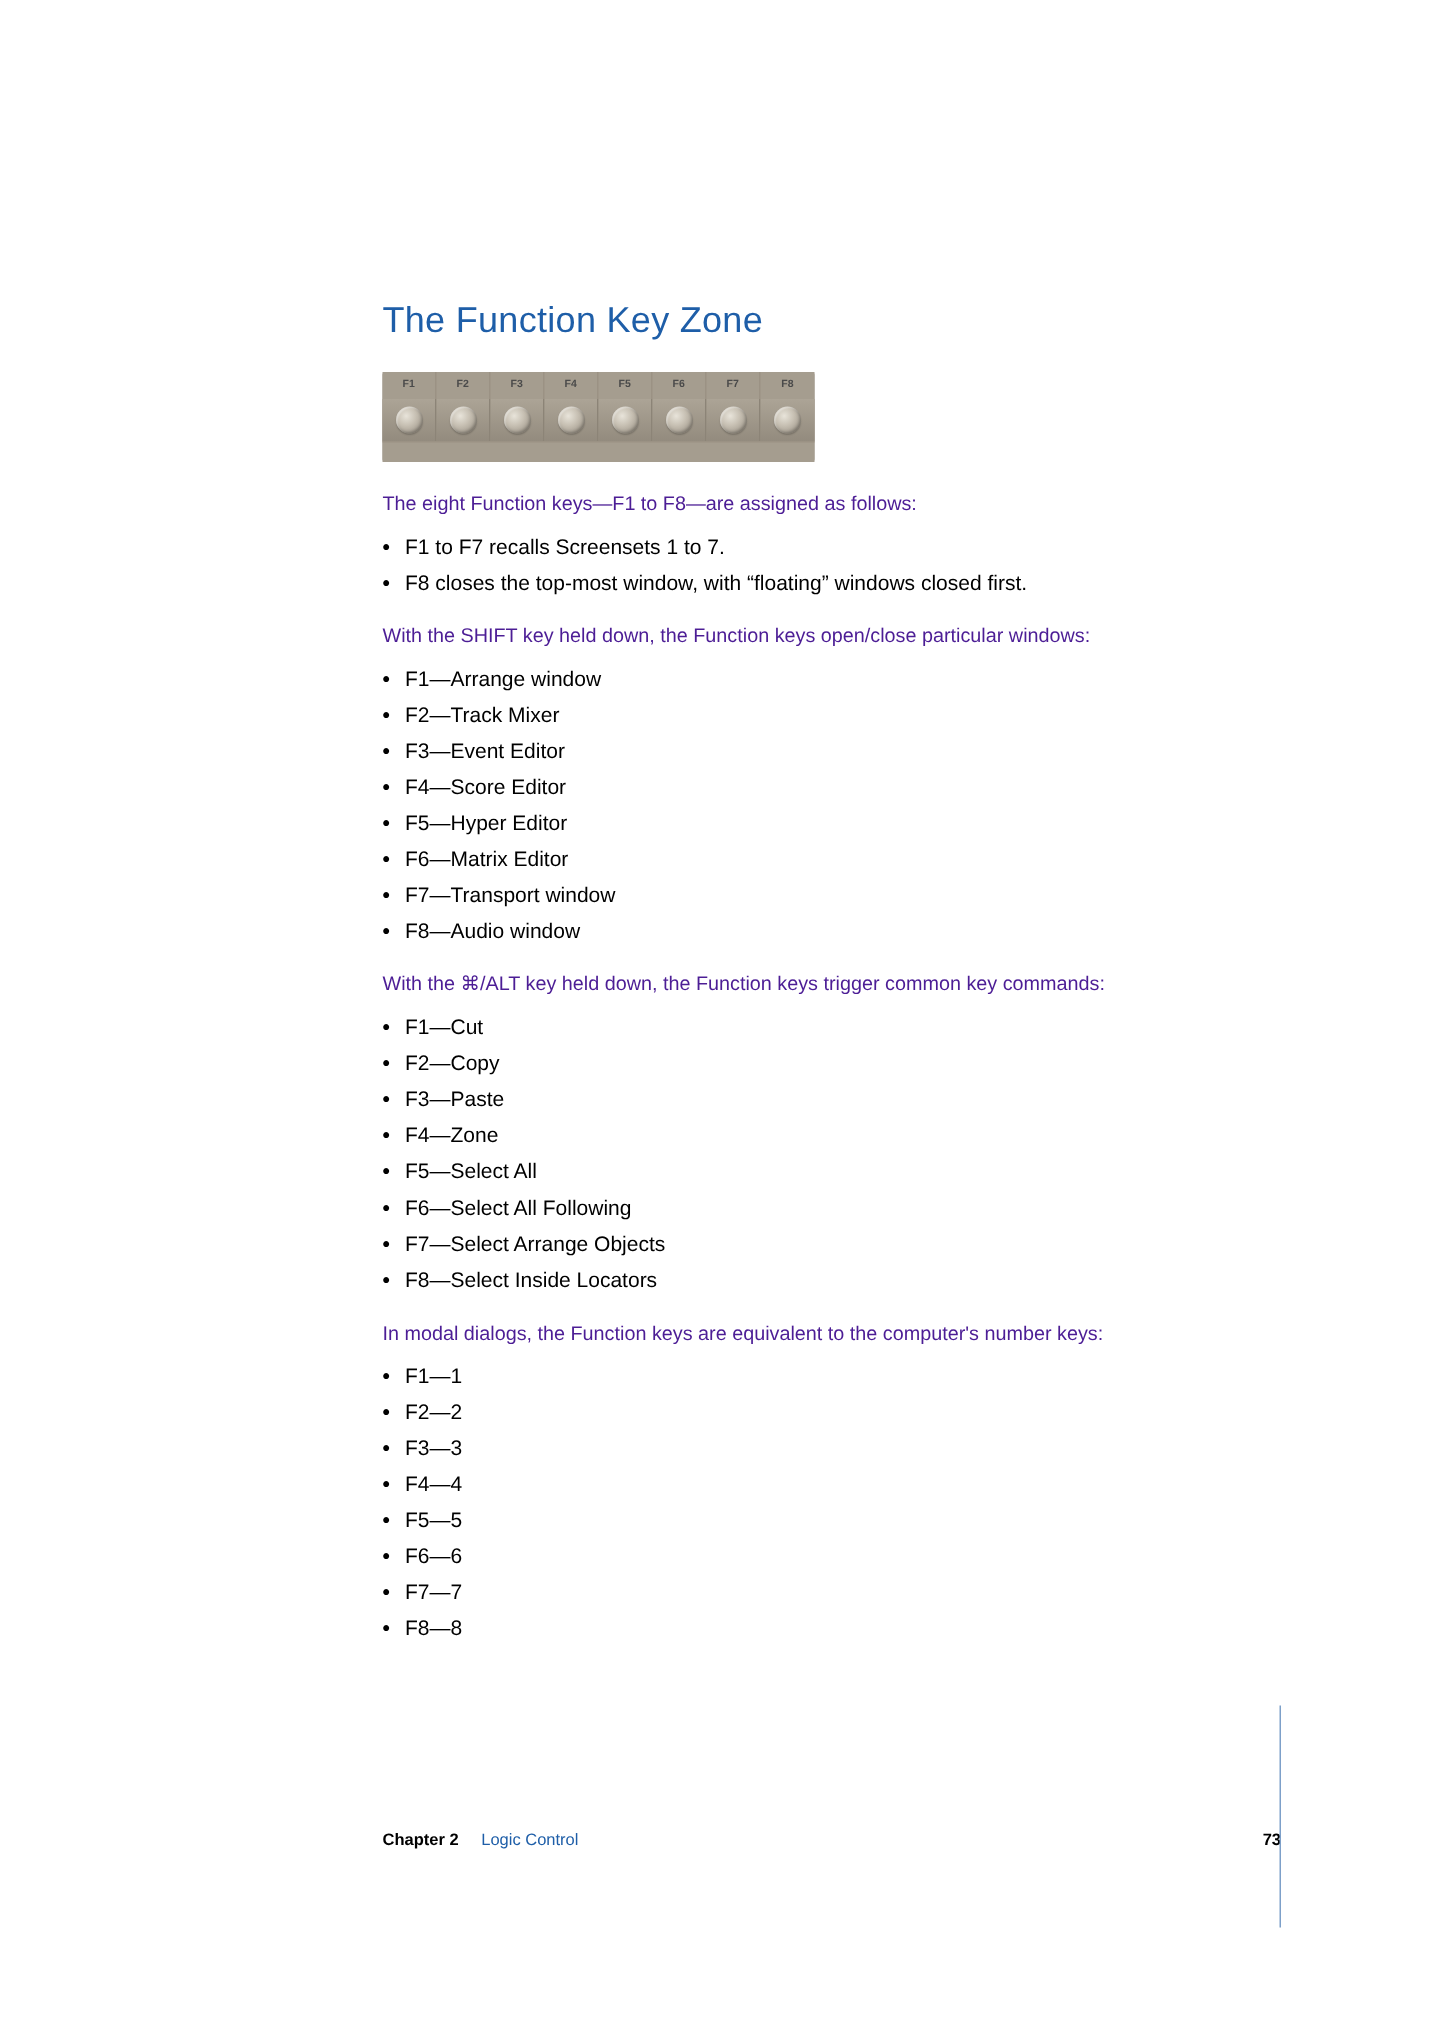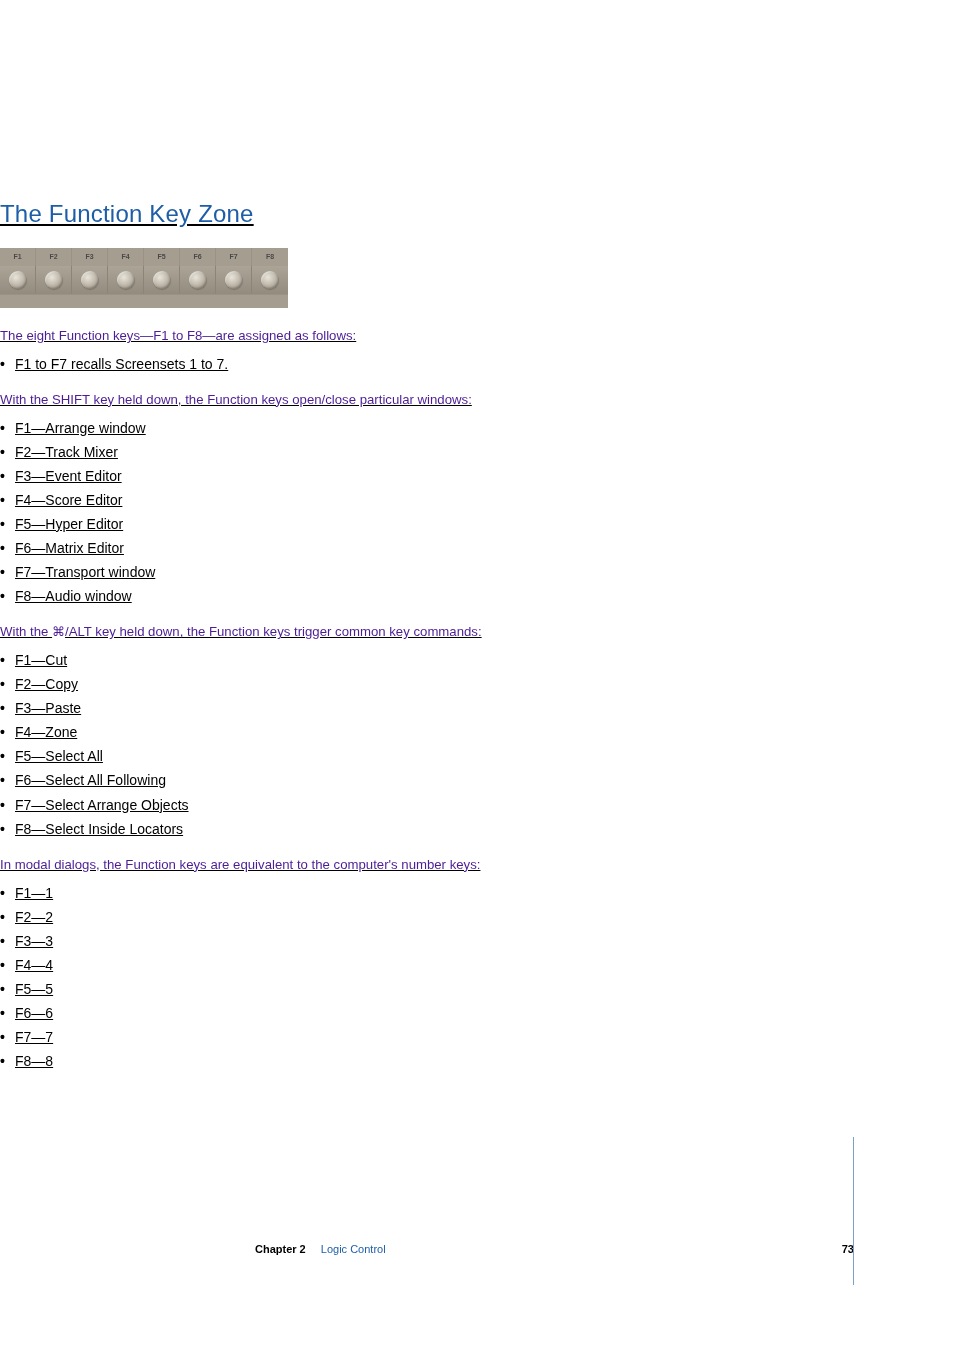--- a/index.html
+++ b/index.html
@@ -10,22 +10,22 @@
     body {
       font-family: -apple-system, "Helvetica Neue", Helvetica, Arial, sans-serif;
       background: #ffffff;
       width: 954px;
       height: 1351px;
       position: relative;
       color: #000;
     }
     .content {
       padding-top: 200px;
+      padding-left: 255px;
       padding-right: 100px;
-      text-decoration: underline;
     }
     .section-title {
       font-family: "Myriad Pro", "Helvetica Neue", Arial, sans-serif;
       color: #1e5ea8;
       font-size: 24px;
       font-weight: 400;
       margin-bottom: 20px;
       letter-spacing: 0.2px;
     }
     .fkey-panel {
@@ -107,21 +107,21 @@
       font-weight: bold;
     }
     .cmd-icon {
       display: inline-block;
       font-family: "Lucida Grande", Arial, sans-serif;
       font-size: 13px;
       vertical-align: baseline;
     }
     .footer {
       position: absolute;
-      bottom: 96px;
+      bottom: 118px;
       left: 255px;
       right: 100px;
       display: flex;
       align-items: center;
       justify-content: space-between;
     }
     .footer-left {
       font-size: 11px;
       color: #000;
     }
@@ -189,20 +189,21 @@
       <div class="fkey-button">
           <div class="fkey-dot"></div>
         </div>
     </div>
     <div class="fkey-bottom"></div>
   </div>
 
   <p class="body-text">The eight Function keys—F1 to F8—are assigned as follows:</p>
   <ul class="bullet-list">
     <li>F1 to F7 recalls Screensets 1 to 7.</li>
+    <li>F8 closes the top-most window, with “floating” windows closed first.</li>
   </ul>
 
   <p class="body-text">With the SHIFT key held down, the Function keys open/close particular windows:</p>
   <ul class="bullet-list">
     <li>F1—Arrange window</li>
     <li>F2—Track Mixer</li>
     <li>F3—Event Editor</li>
     <li>F4—Score Editor</li>
     <li>F5—Hyper Editor</li>
     <li>F6—Matrix Editor</li>

